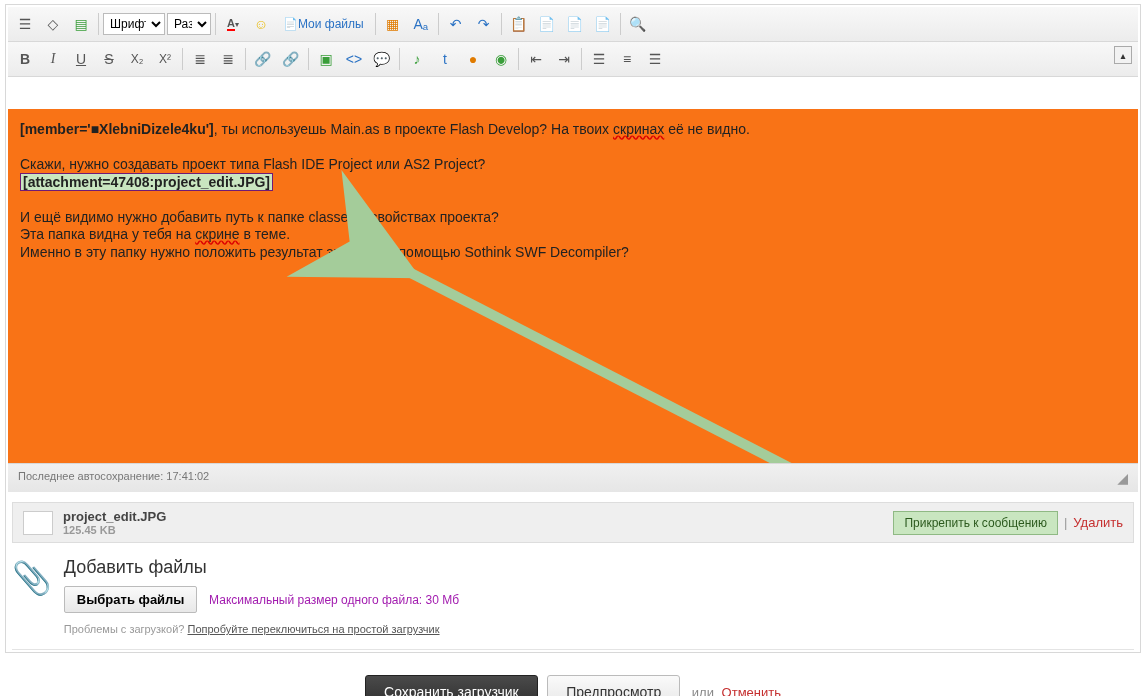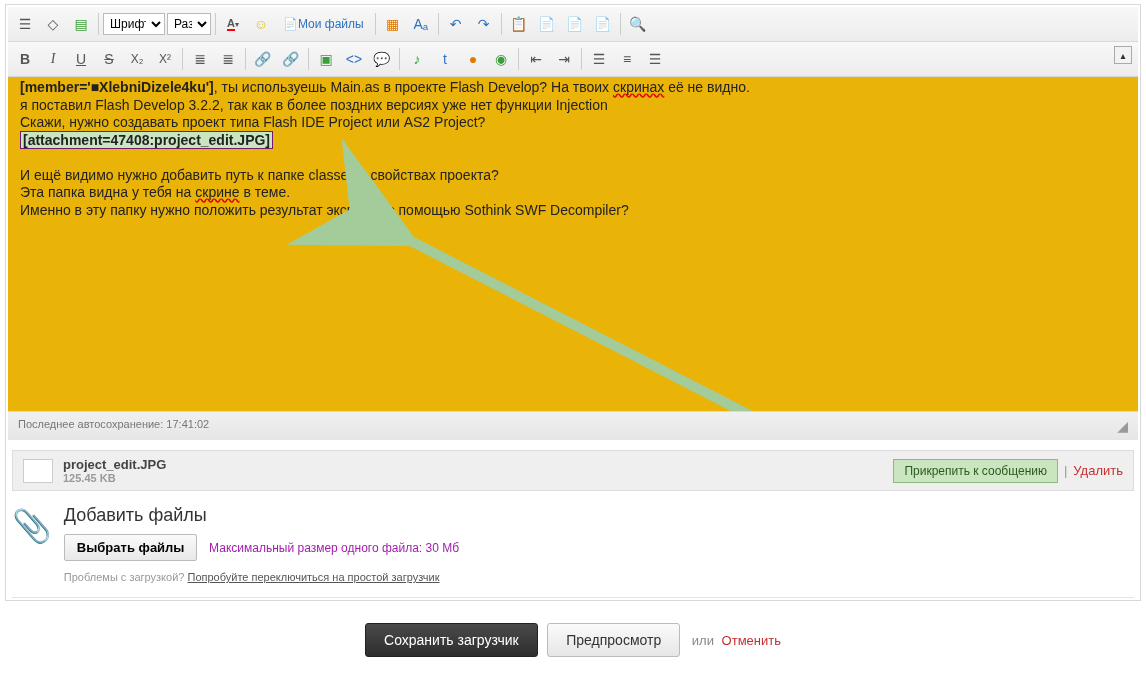--- a/index.html
+++ b/index.html
@@ -5,21 +5,21 @@
 body { margin: 0; font-family: Arial, Helvetica, sans-serif; font-size: 13px; color: #333; background: #fff; }
 .editor-wrap { width: 1130px; margin: 4px auto; border: 1px solid #d8d8d8; padding: 2px; }
 .toolbar { background: linear-gradient(#f8f8f8,#ececec); border-bottom: 1px solid #d8d8d8; padding: 4px; display: flex; align-items: center; gap: 2px; }
 .tbtn { width: 24px; height: 24px; border: 1px solid transparent; border-radius: 2px; display: inline-flex; align-items: center; justify-content: center; cursor: pointer; font-size: 14px; color: #555; }
 .sep { width: 1px; height: 22px; background: #ccc; margin: 0 2px; }
 .sel { height: 22px; font-size: 12px; border: 1px solid #bbb; background: #fff; padding: 2px 2px; }
 .font-sel { width: 62px; }
 .size-sel { width: 44px; }
 .toolbar2 { background: linear-gradient(#f8f8f8,#ececec); border-bottom: 1px solid #d8d8d8; padding: 4px; display: flex; align-items: center; gap: 2px; position: relative; }
 .expandbtn { position: absolute; right: 6px; top: 4px; width: 16px; height: 16px; border: 1px solid #aaa; font-size: 10px; display: flex; align-items: center; justify-content: center; cursor: pointer; background: #f2f2f2; }
-.edit-area { background: #eab308; padding: 2px 12px; height: 330px; position: relative; overflow: hidden; }
+.edit-area { background: #f97316; padding: 12px 12px; height: 330px; position: relative; overflow: hidden; margin-top: 32px; }
 .edit-text { font-family: Arial; font-size: 14px; color: #222; line-height: 1.25; }
 .edit-text .mem { font-weight: bold; }
 .edit-text .wavy { text-decoration: underline wavy #d00; text-decoration-skip-ink: none; }
 .attach-tag { background: #c9e6c0; border: 1px solid #701a75; padding: 0 2px; font-weight: bold; }
 .arrow-svg { position: absolute; left: 0; top: 0; pointer-events: none; }
 .status-bar { background: linear-gradient(#f0f0f0,#e6e6e6); border-top: 1px solid #d8d8d8; padding: 6px 10px; font-size: 11px; color: #777; display: flex; justify-content: space-between; }
 .resize-grip { font-size: 14px; color: #999; }
 .file-row { margin: 10px 4px 0; border: 1px solid #ddd; background: #efefef; padding: 6px 10px; display: flex; align-items: center; }
 .file-thumb { width: 28px; height: 22px; background: #fff; border: 1px solid #ccc; margin-right: 10px; }
 .file-info { flex: 1; font-weight: bold; }
@@ -113,21 +113,21 @@
     <span class="sep"></span>
     <span class="tbtn">☰</span>
     <span class="tbtn">≡</span>
     <span class="tbtn">☰</span>
     <div class="expandbtn">▴</div>
   </div>
 
   <div class="edit-area">
     <div class="edit-text">
       <span class="mem">[member='■XlebniDizele4ku']</span><span>, ты используешь Main.as в проекте Flash Develop? На твоих </span><span class="wavy">скринах</span><span> её не видно.</span><br>
-      <span>я поставил Flash Develop 3.2.2, так как в более поздних версиях уже нет функции Injection</span><br>
+      <br>
       <span>Скажи, нужно создавать проект типа Flash IDE Project или AS2 Project?</span><br>
       <span class="attach-tag">[attachment=47408:project_edit.JPG]</span><br>
       <br>
       <span>И ещё видимо нужно добавить путь к папке classes в свойствах проекта?</span><br>
       <span>Эта папка видна у тебя на </span><span class="wavy">скрине</span><span> в теме.</span><br>
       <span>Именно в эту папку нужно положить результат экспорта с помощью Sothink SWF Decompiler?</span>
     </div>
     <svg class="arrow-svg" width="1100" height="440">
       <defs>
         <marker id="ah" markerWidth="14" markerHeight="14" refX="2" refY="6" orient="auto">

